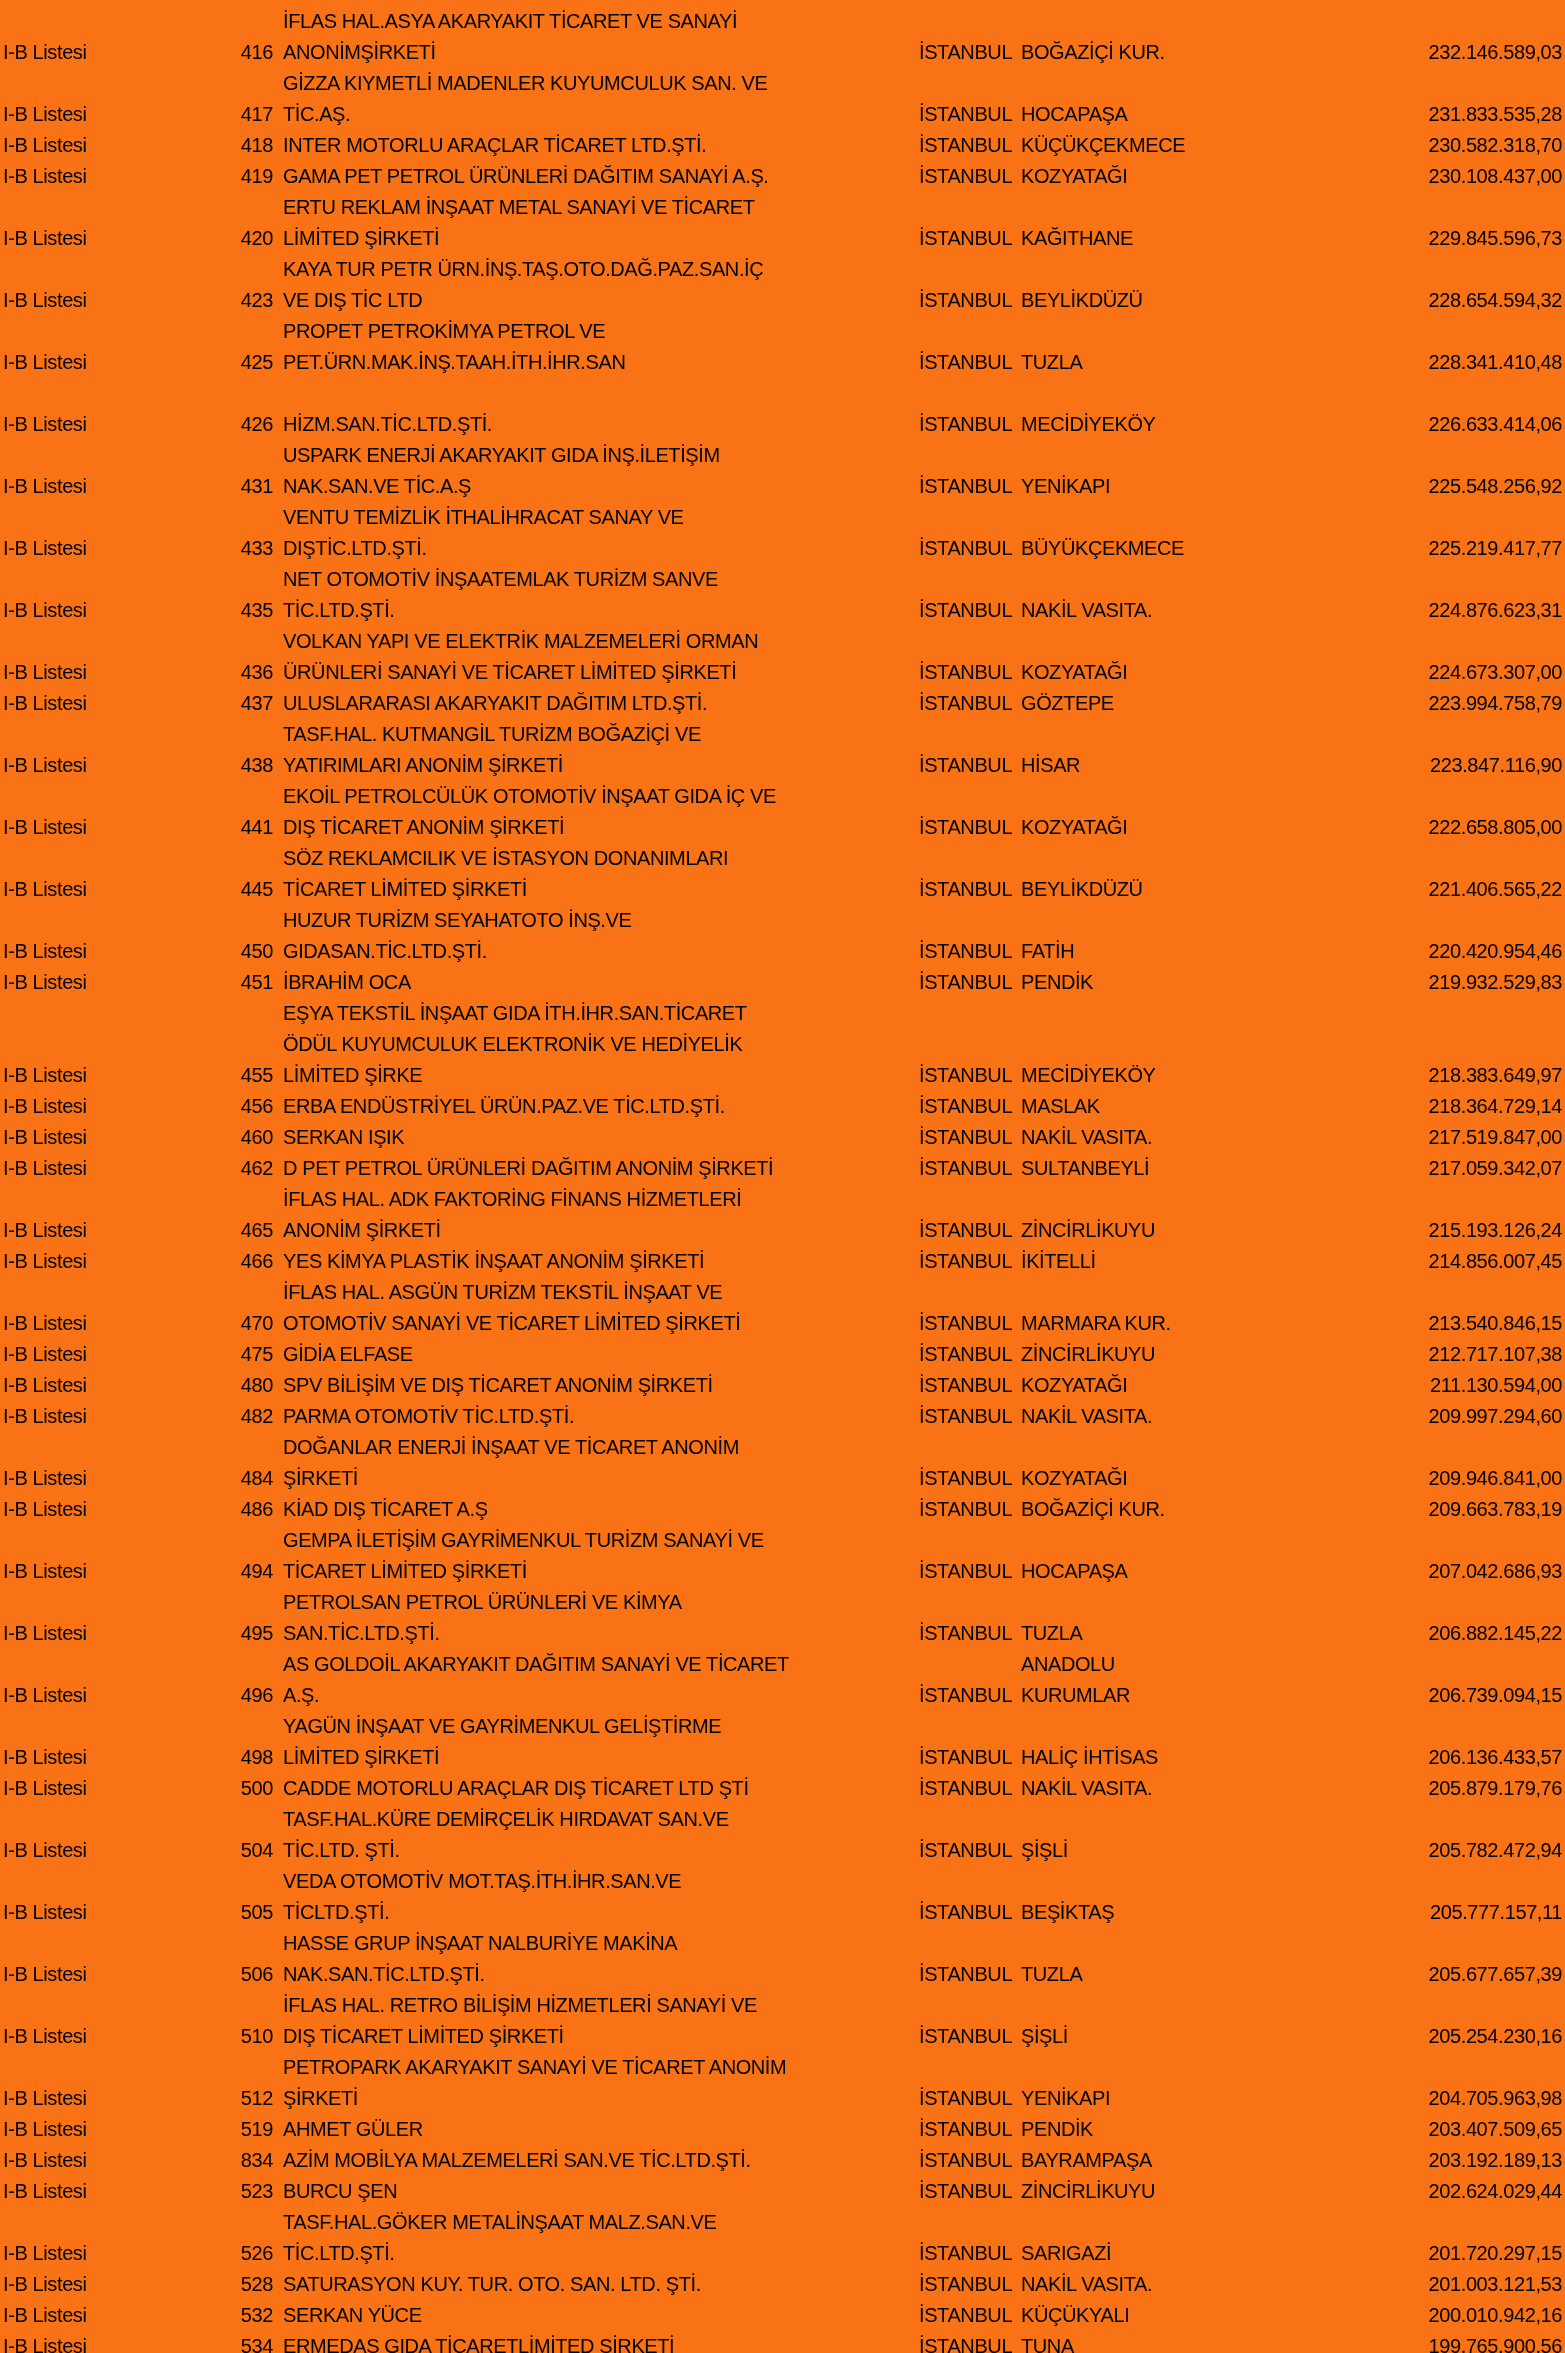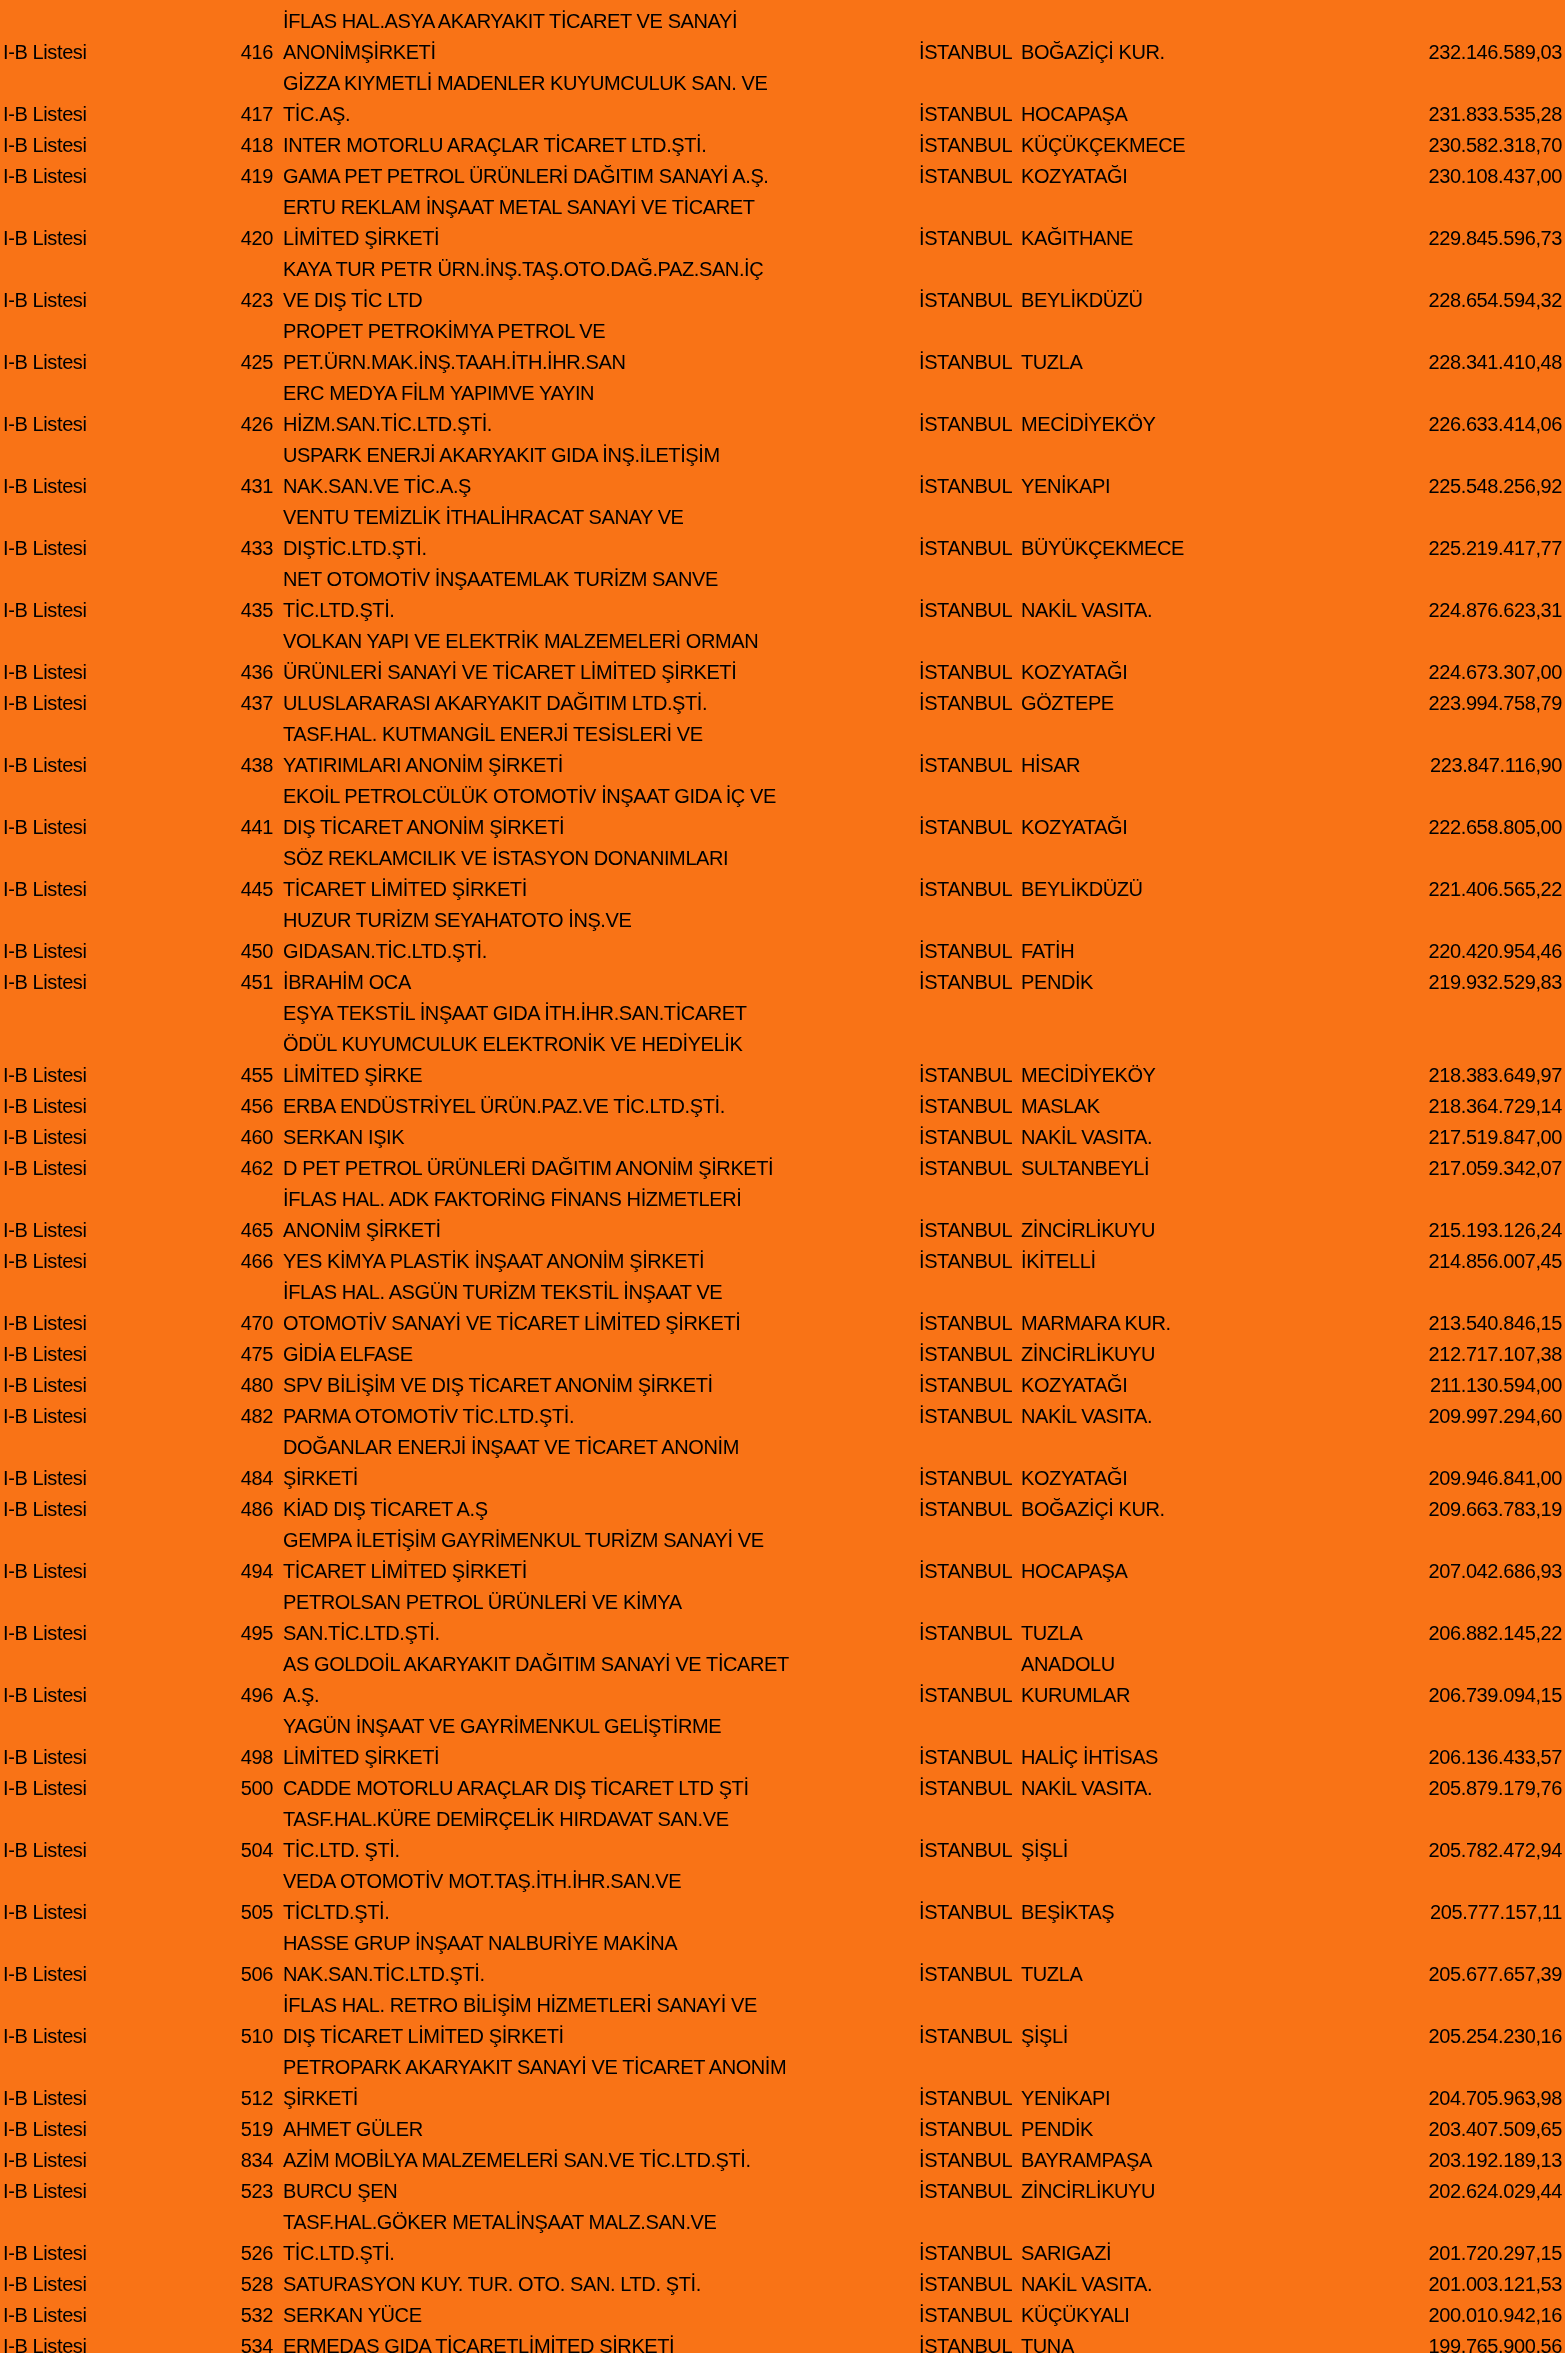--- a/index.html
+++ b/index.html
@@ -147,21 +147,20 @@
     <span class="c c-num">425</span>
     <span class="c c-name">PET.ÜRN.MAK.İNŞ.TAAH.İTH.İHR.SAN</span>
     <span class="c c-city">İSTANBUL</span>
     <span class="c c-district">TUZLA</span>
     <span class="c c-amount">228.341.410,48</span>
   </div>
 
   <div class="row">
     <span class="c c-label"></span>
     <span class="c c-num"></span>
-    <span class="c c-name">ERC MEDYA FİLM YAPIMVE YAYIN</span>
     <span class="c c-city"></span>
     <span class="c c-district"></span>
     <span class="c c-amount"></span>
   </div>
 
   <div class="row">
     <span class="c c-label">I-B Listesi</span>
     <span class="c c-num">426</span>
     <span class="c c-name">HİZM.SAN.TİC.LTD.ŞTİ.</span>
     <span class="c c-city">İSTANBUL</span>
@@ -246,21 +245,21 @@
     <span class="c c-num">437</span>
     <span class="c c-name">ULUSLARARASI AKARYAKIT DAĞITIM LTD.ŞTİ.</span>
     <span class="c c-city">İSTANBUL</span>
     <span class="c c-district">GÖZTEPE</span>
     <span class="c c-amount">223.994.758,79</span>
   </div>
 
   <div class="row">
     <span class="c c-label"></span>
     <span class="c c-num"></span>
-    <span class="c c-name">TASF.HAL. KUTMANGİL ENERJİ TESİSLERİ VE</span>
+    <span class="c c-name">TASF.HAL. KUTMANGİL TURİZM BOĞAZİÇİ VE</span>
     <span class="c c-city"></span>
     <span class="c c-district"></span>
     <span class="c c-amount"></span>
   </div>
 
   <div class="row">
     <span class="c c-label">I-B Listesi</span>
     <span class="c c-num">438</span>
     <span class="c c-name">YATIRIMLARI ANONİM ŞİRKETİ</span>
     <span class="c c-city">İSTANBUL</span>

